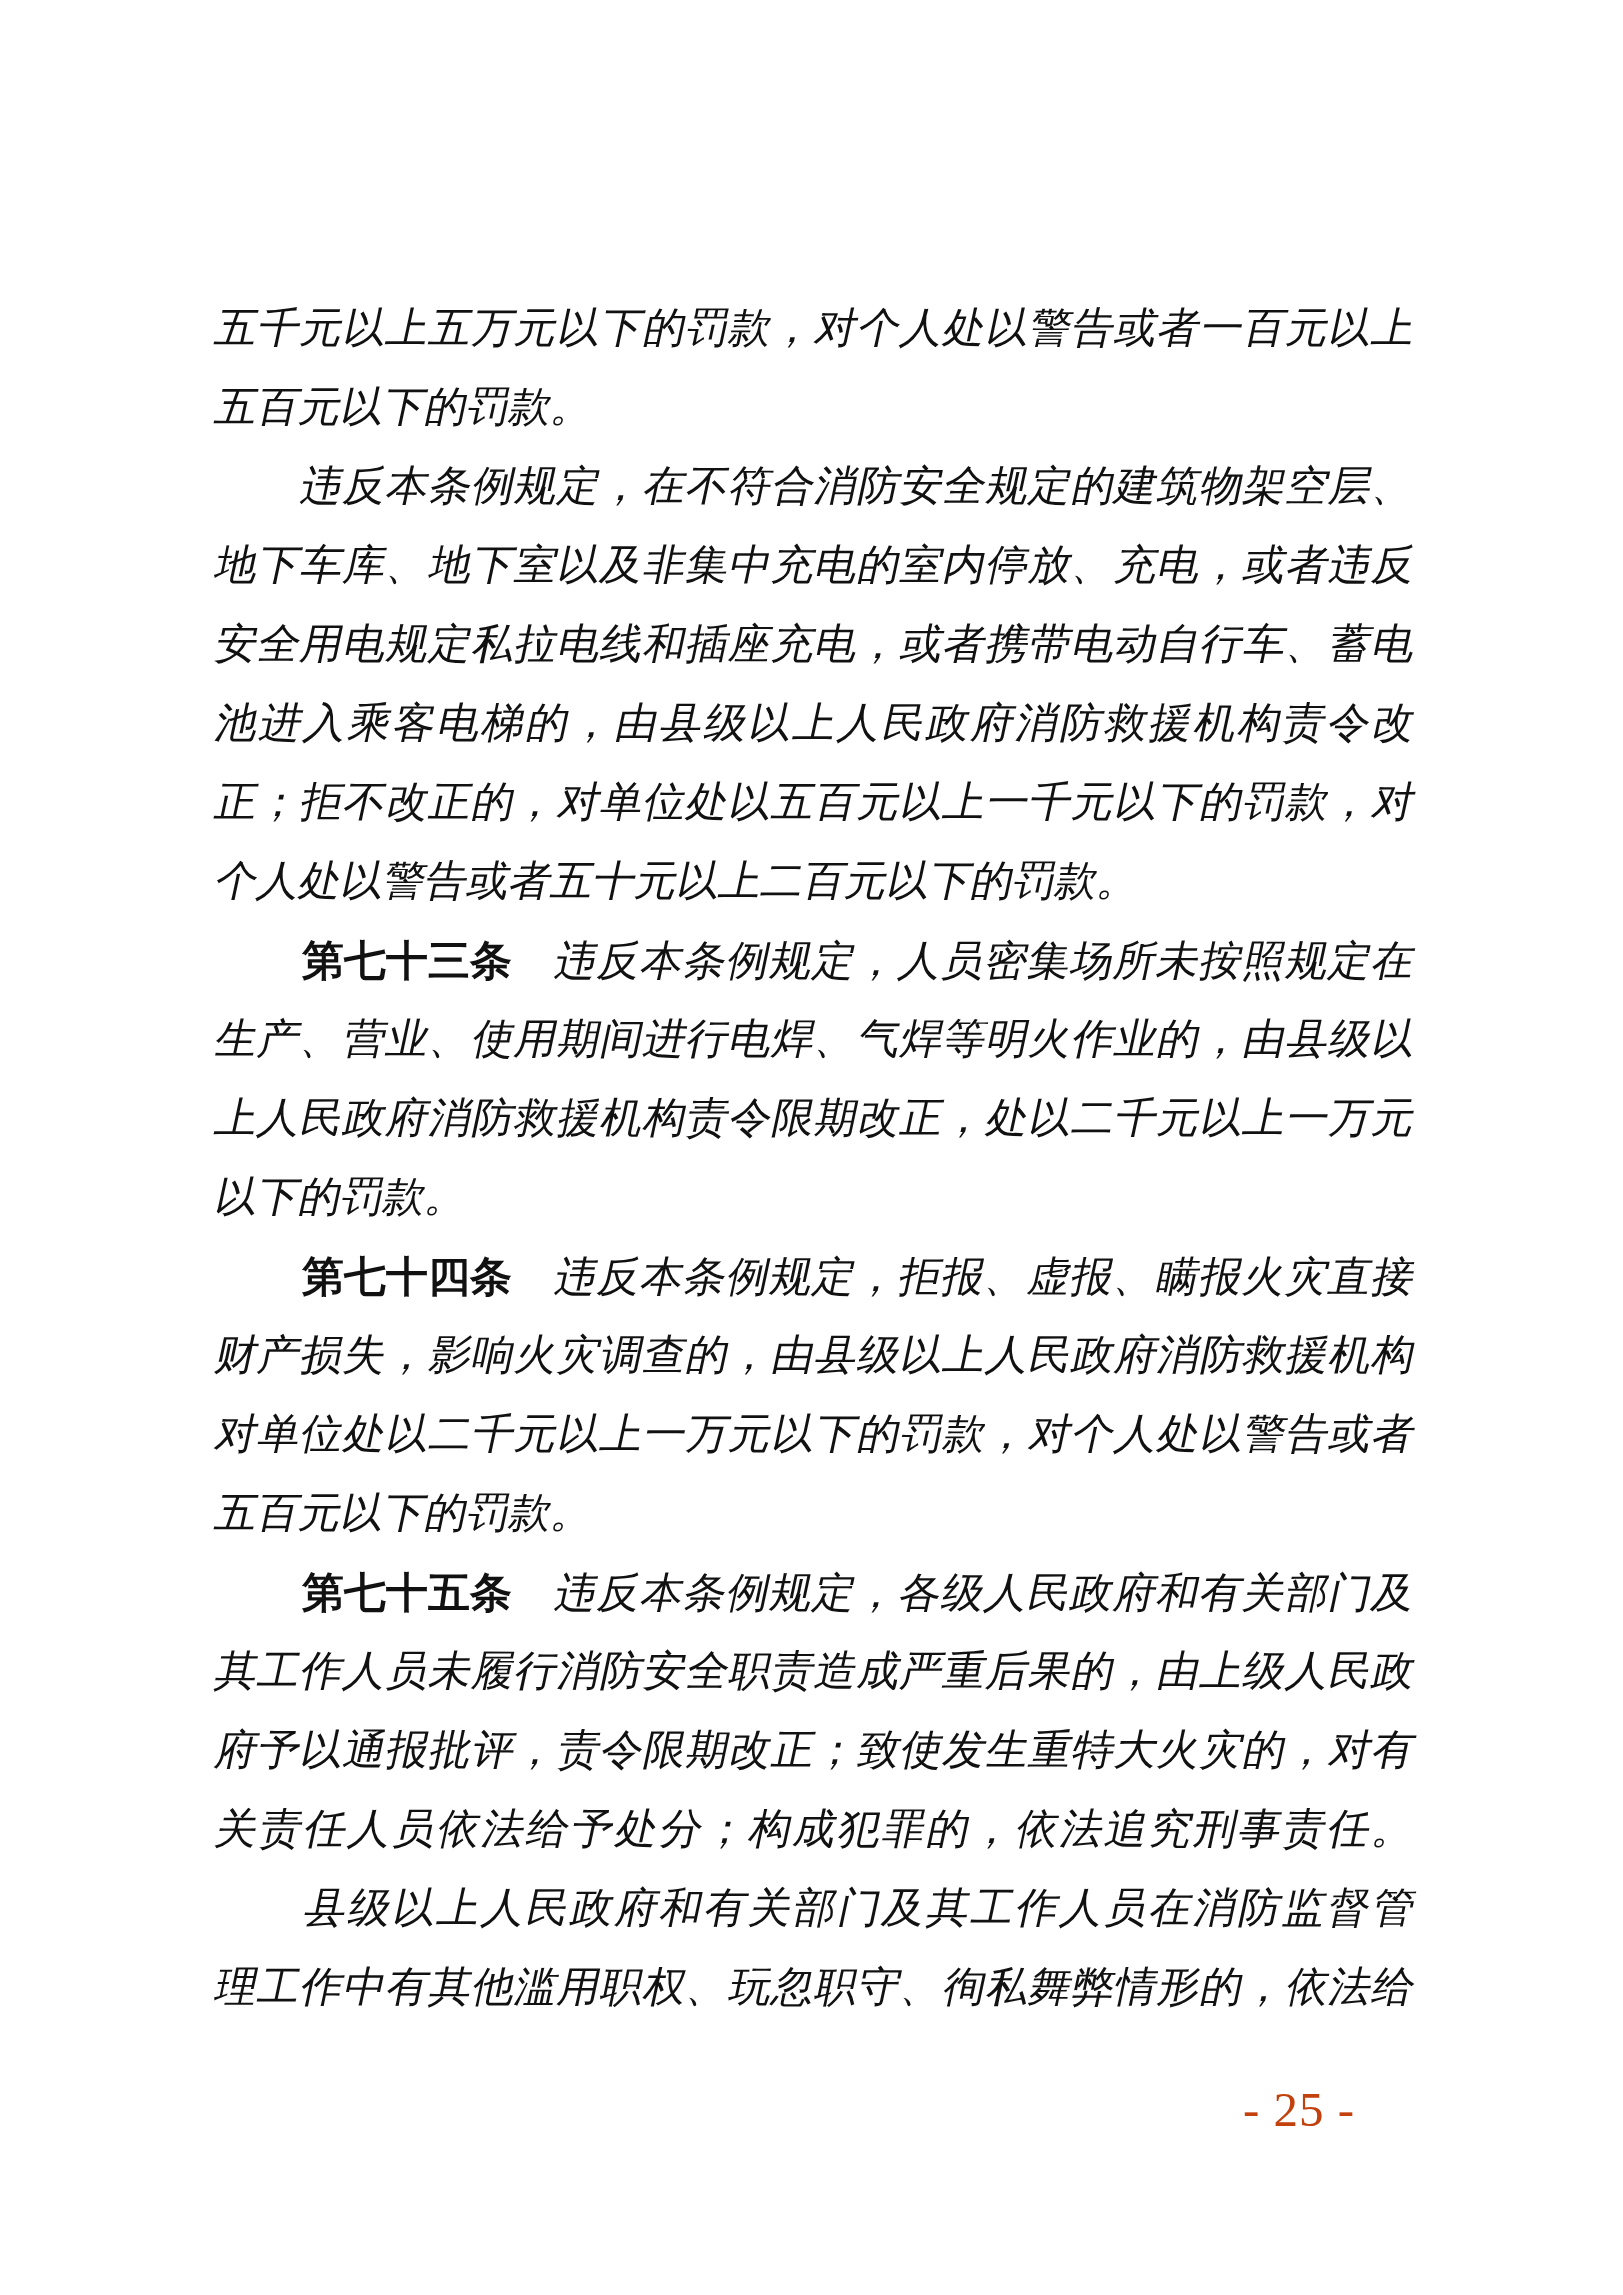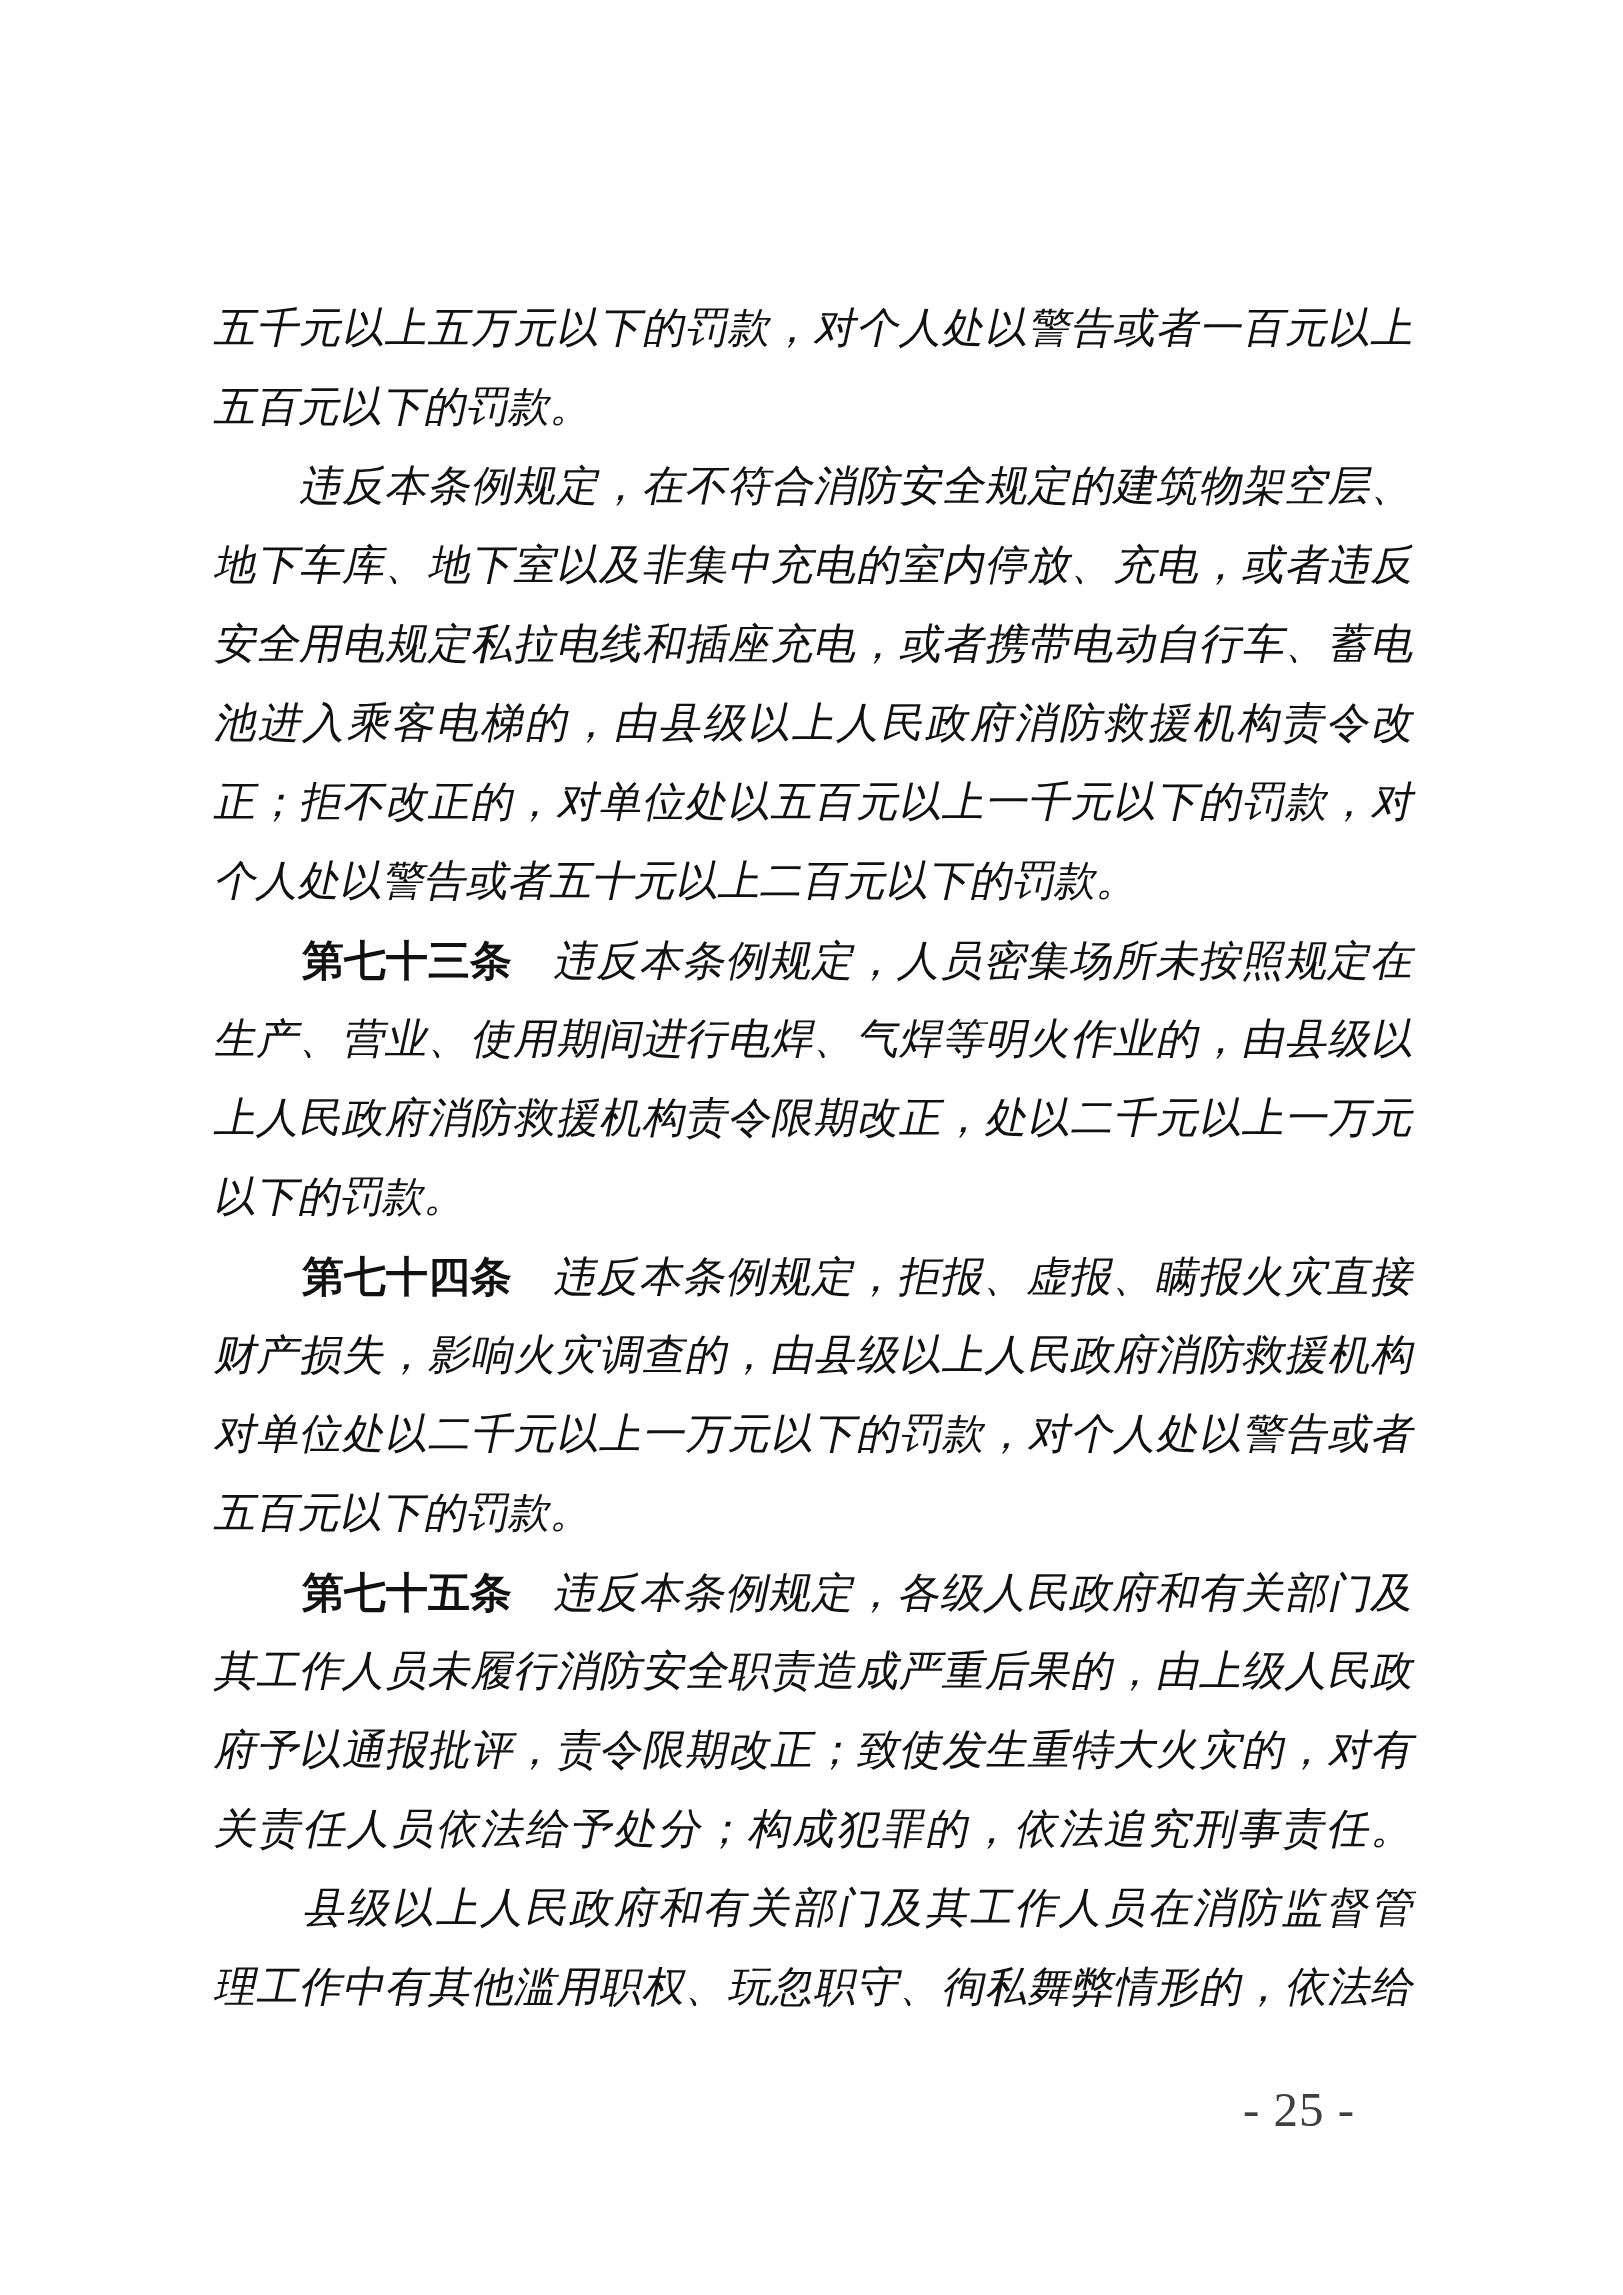--- a/index.html
+++ b/index.html
@@ -47,21 +47,21 @@
     font-family: "Liberation Sans", "DejaVu Sans", sans-serif;
     font-weight: 700;
   }
   .pagenum {
     position: absolute;
     left: 1243px;
     top: 2085px;
     font-size: 49px;
     line-height: 1;
     letter-spacing: 1px;
-    color: #404040;
+    color: #c2410c;
     font-family: "Liberation Serif", "DejaVu Serif", serif;
   }
 </style>
 </head>
 <body>
 
 <div class="page">
   <div class="textblock">
       <div class="line j"><span class="">五千元以上五万元以下的罚款，对个人处以警告或者一百元以上</span></div>
       <div class="line"><span class="">五百元以下的罚款。</span></div>

